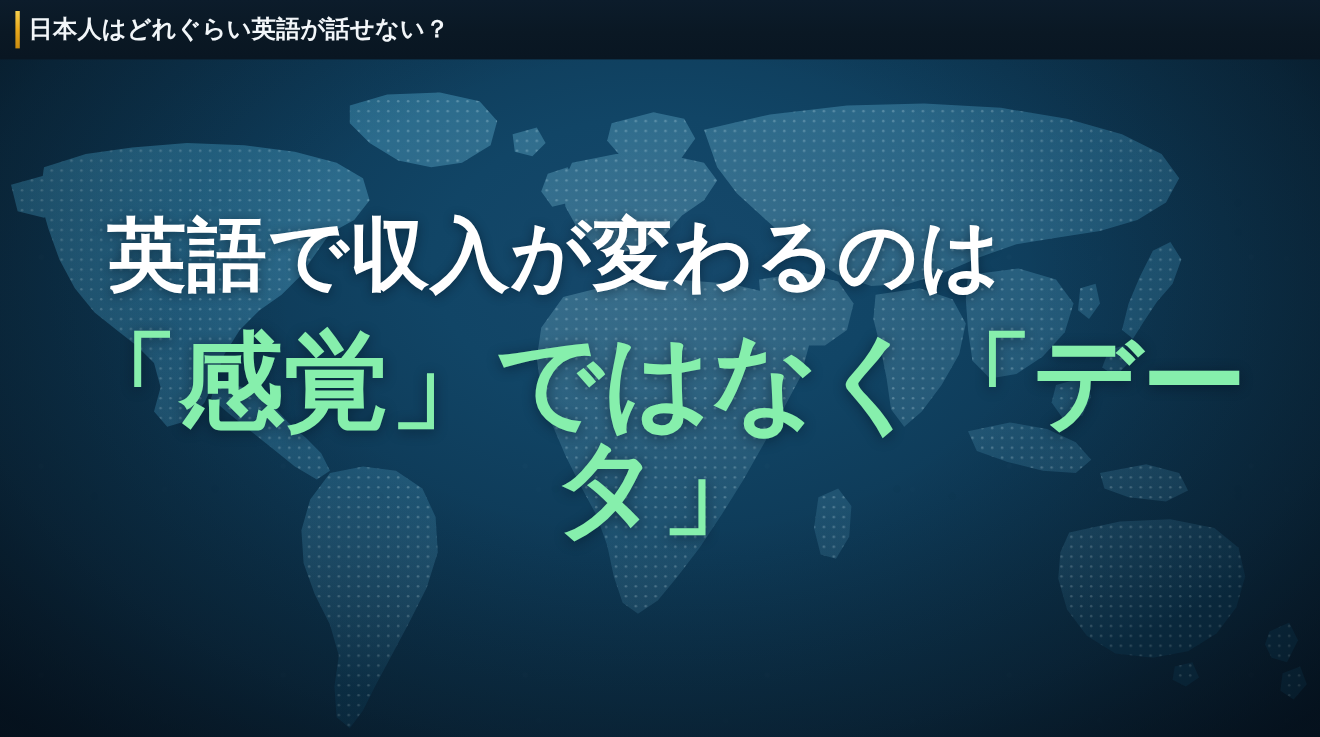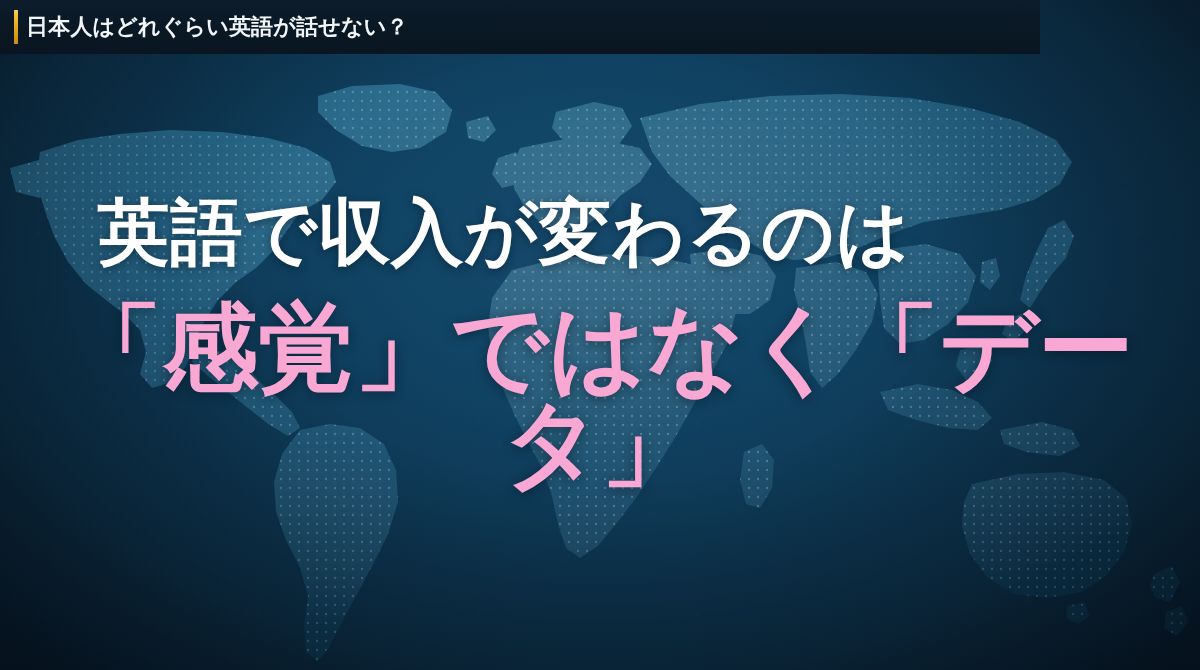--- a/index.html
+++ b/index.html
@@ -56,21 +56,21 @@
     position: absolute;
     left: 0; top: 0;
     width: 1200px; height: 670px;
   }
   .map-wrap svg { display: block; width: 1200px; height: 670px; }
 
   
   .header {
     position: absolute;
     left: 0; top: 0;
-    width: 1040px;
+    width: 1200px;
     height: 54px;
     background: linear-gradient(180deg, #0c1c2b 0%, #0a1824 55%, #091622 100%);
     display: flex;
     align-items: center;
     z-index: 6;
   }
   .header-accent {
     position: absolute;
     left: 14px; top: 10px;
     width: 4px; height: 34px;
@@ -104,21 +104,21 @@
     font-weight: 700;
     line-height: 1;
     letter-spacing: 1px;
     text-shadow: 0 2px 10px rgba(3,14,24,.45);
   }
   .headline-gold {
     position: absolute;
     left: 0; top: 300px;
     width: 1200px;
     text-align: center;
-    color: #f9a8d4;
+    color: #86efac;
     font-size: 96px;
     font-weight: 700;
     line-height: 1;
     letter-spacing: 0px;
     text-shadow: 0 2px 12px rgba(3,14,24,.45);
   }
 </style>
 </head>
 <body>
 

